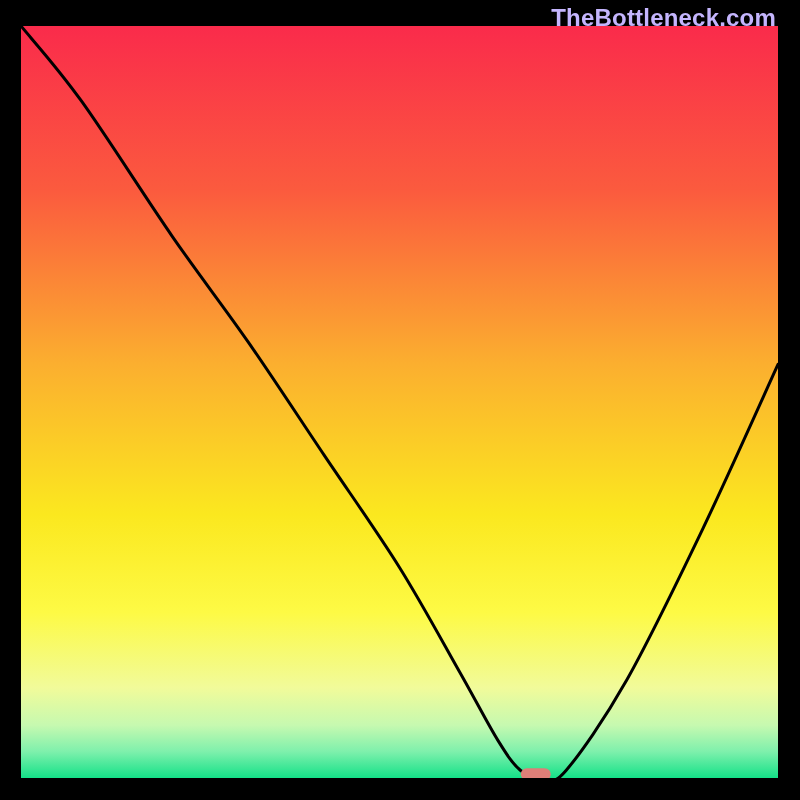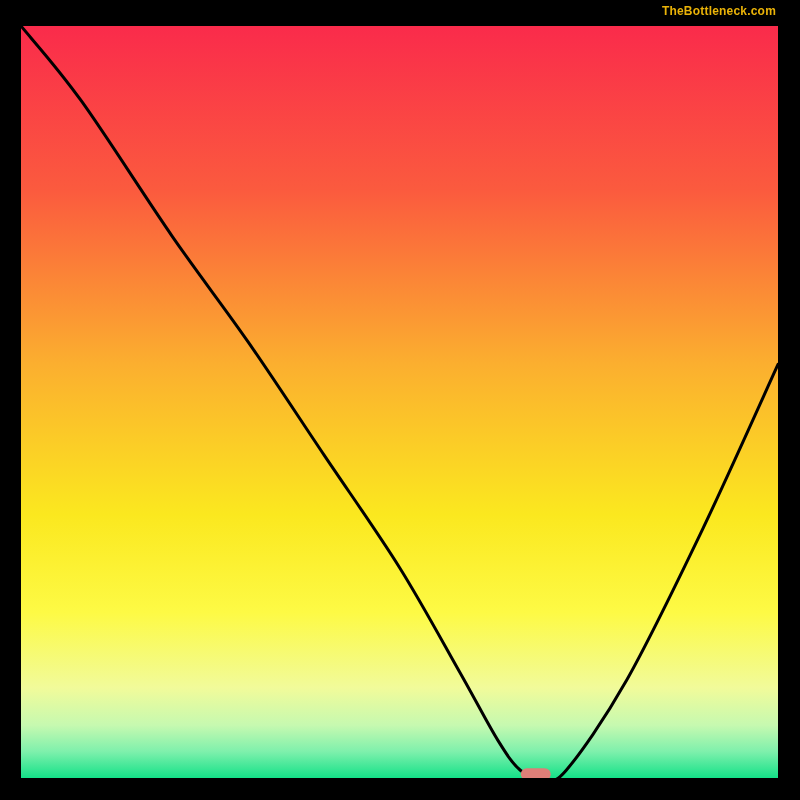--- a/index.html
+++ b/index.html
@@ -23,23 +23,23 @@
     left: 0;
     top: 0;
     width: 757px;
     height: 752px;
   }
   .attribution {
     position: absolute;
     top: 4px;
     right: 24px;
     font-family: Arial, Helvetica, sans-serif;
-    font-size: 12px;
+    font-size: 24px;
     font-weight: 600;
-    color: #eab308;
+    color: #c4b5fd;
     letter-spacing: 0.2px;
   }
   svg {
     display: block;
   }
 </style>
 </head>
 <body>
 
 <div class="frame">

